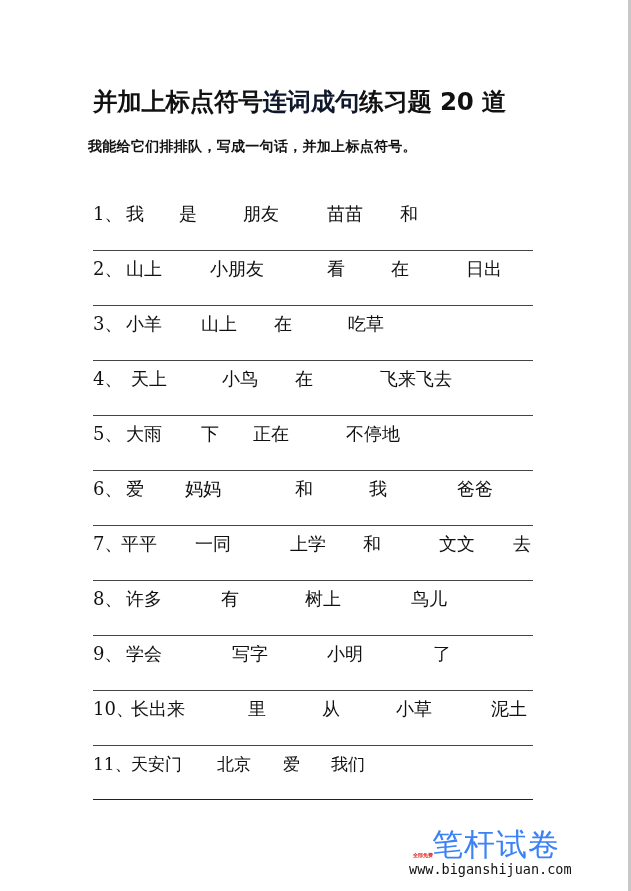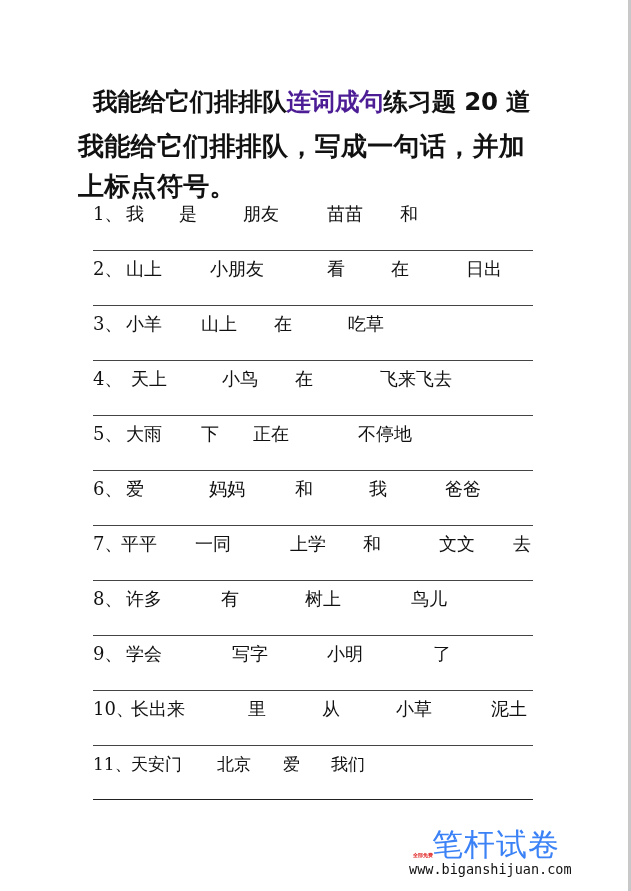--- a/index.html
+++ b/index.html
@@ -12,25 +12,25 @@
     .right-edge {
       position: absolute; top: 0; right: 0; width: 3px; height: 891px;
       background: #c8c8c8;
     }
     .title {
       position: absolute; left: 93px; top: 86px; width: 460px;
       font-family: "DejaVu Sans", "Liberation Sans", sans-serif;
       font-weight: bold; font-size: 24.5px; line-height: 32px;
       white-space: nowrap; letter-spacing: -0.3px;
     }
-    .title .hl { color: #4c1d95; }
+    .title .hl { color: #0f172a; }
     .instruction {
-      position: absolute; left: 78px; top: 126px; width: 450px;
+      position: absolute; left: 88px; top: 126px; width: 450px;
       font-family: "DejaVu Sans", "Liberation Sans", sans-serif;
-      font-weight: bold; font-size: 26px; line-height: 40px;
+      font-weight: bold; font-size: 14px; line-height: 40px;
       letter-spacing: 0.3px;
     }
     .items { position: absolute; left: 93px; top: 196px; width: 440px; }
     .item { position: relative; height: 55px; }
     .item .words {
       position: absolute; left: 0; top: 6px; font-size: 18px; line-height: 24px;
       white-space: pre;
     }
     .item .line {
       position: absolute; left: 0; bottom: 0; width: 440px; height: 1px;
@@ -56,21 +56,21 @@
       font-family: "DejaVu Sans Mono", "Liberation Mono", monospace; font-size: 13.5px;
       color: #111; white-space: nowrap;
     }
   </style>
 </head>
 <body>
 
 <div class="right-edge"></div>
 
 <div class="title">
-  <span>我能给它们排排队</span><span class="hl">连词成句</span><span>练习题 20 道</span>
+  <span>并加上标点符号</span><span class="hl">连词成句</span><span>练习题 20 道</span>
 </div>
 
 <div class="instruction">我能给它们排排队，写成一句话，并加上标点符号。</div>
 
 <div class="items">
 
   <div class="item">
     <div class="words">
       <span class="w" style="left:0">1、</span>
       <span class="w" style="left:33px">我</span>
@@ -115,33 +115,33 @@
     </div>
     <div class="line"></div>
   </div>
 
   <div class="item">
     <div class="words">
       <span class="w" style="left:0">5、</span>
       <span class="w" style="left:33px">大雨</span>
       <span class="w" style="left:108px">下</span>
       <span class="w" style="left:160px">正在</span>
-      <span class="w" style="left:265px">不停地</span>
+      <span class="w" style="left:253px">不停地</span>
     </div>
     <div class="line"></div>
   </div>
 
   <div class="item">
     <div class="words">
       <span class="w" style="left:0">6、</span>
       <span class="w" style="left:33px">爱</span>
-      <span class="w" style="left:116px">妈妈</span>
+      <span class="w" style="left:92px">妈妈</span>
       <span class="w" style="left:202px">和</span>
       <span class="w" style="left:276px">我</span>
-      <span class="w" style="left:352px">爸爸</span>
+      <span class="w" style="left:364px">爸爸</span>
     </div>
     <div class="line"></div>
   </div>
 
   <div class="item">
     <div class="words">
       <span class="w" style="left:0">7、</span>
       <span class="w" style="left:28px">平平</span>
       <span class="w" style="left:102px">一同</span>
       <span class="w" style="left:197px">上学</span>

